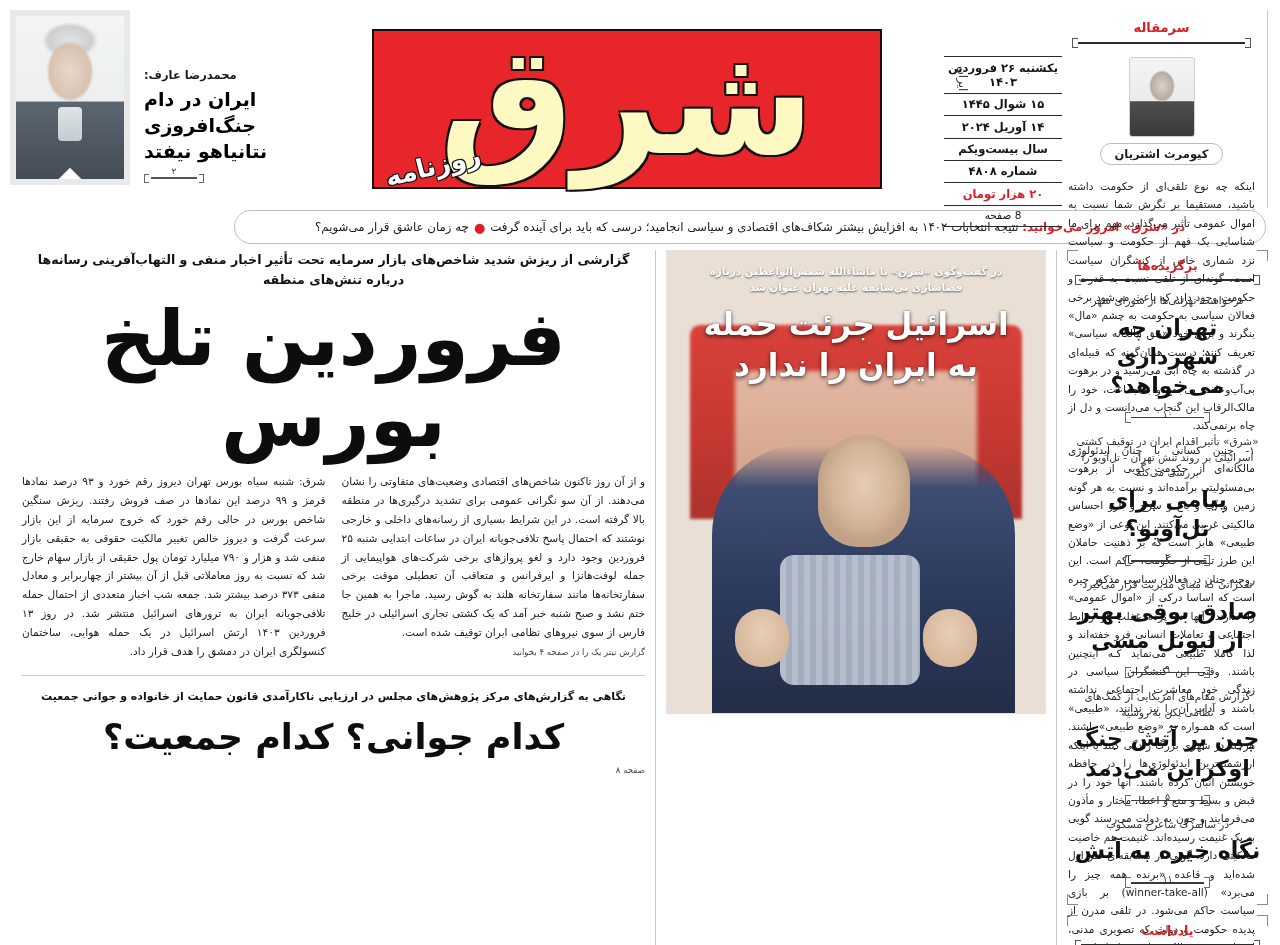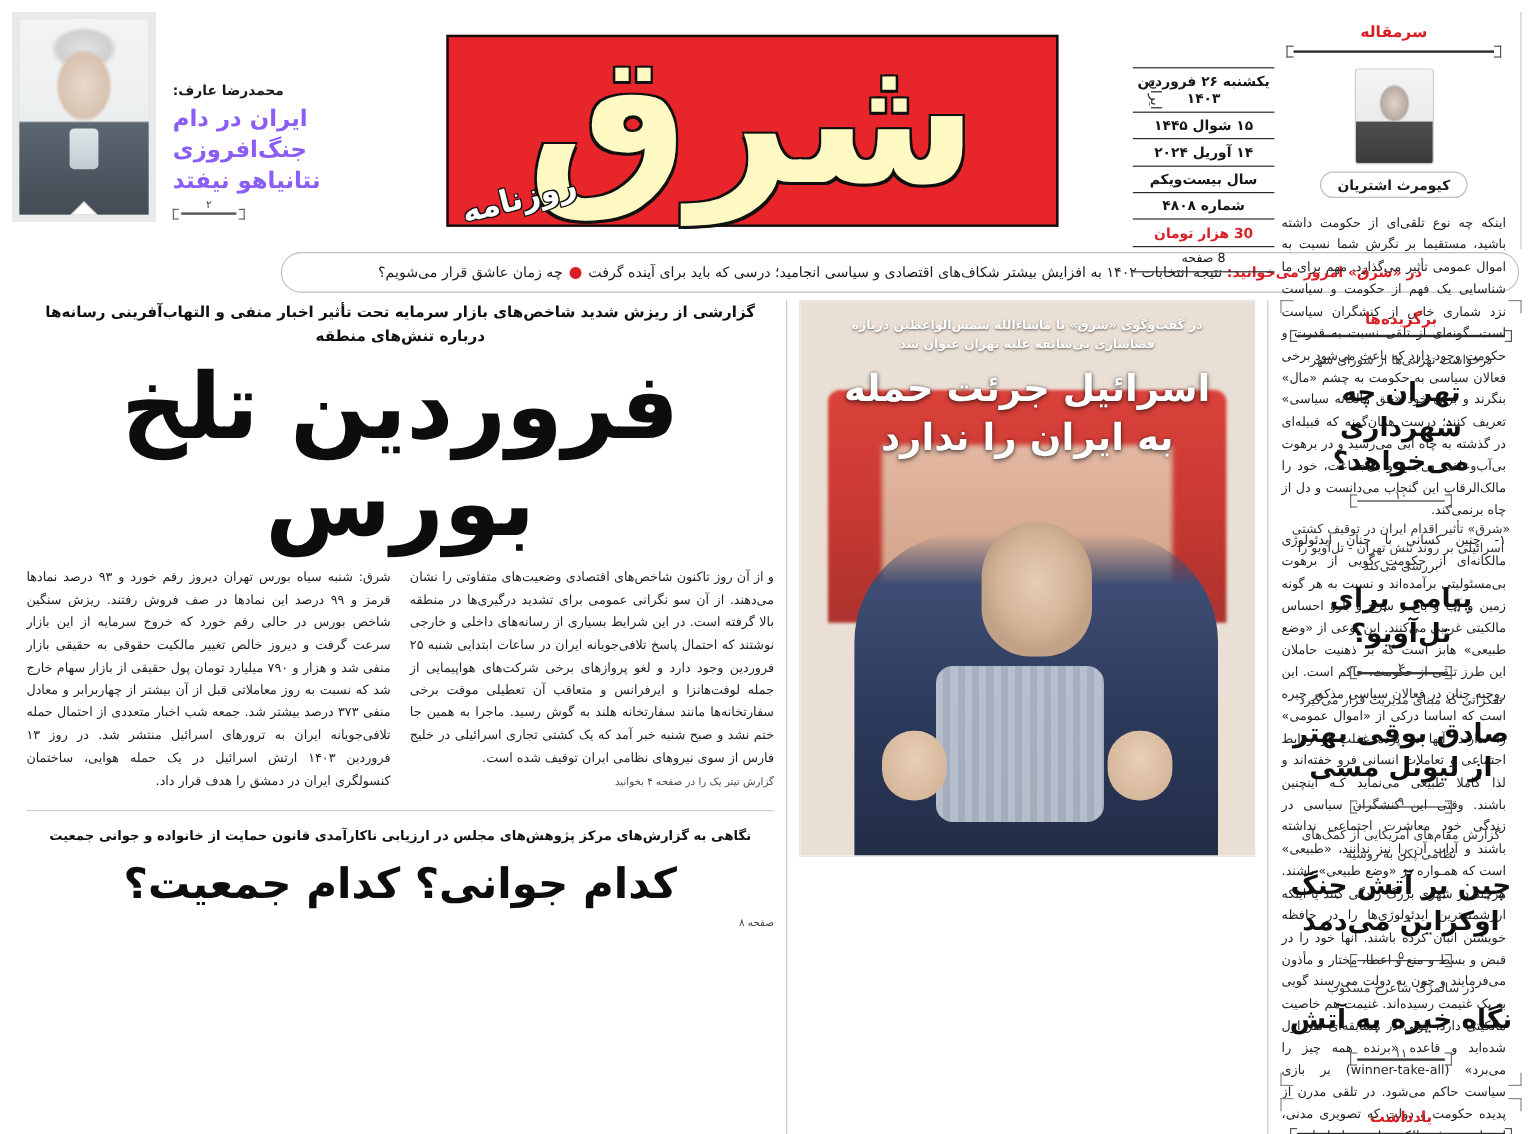--- a/index.html
+++ b/index.html
@@ -57,21 +57,21 @@
   .portrait::after {
     content: ""; position: absolute; left: 50%; top: 56%; transform: translateX(-50%);
     width: 24px; height: 34px; border-radius: 4px;
     background: linear-gradient(180deg,#dfe5e8,#c3ccd2);
   }
   .mh-quote {
     flex: 1; text-align: left; padding-top: 58px; padding-left: 4px;
     direction: rtl;
   }
   .mh-quote .src { font-size: 11.5px; font-weight: bold; color: #1c1c1c; margin-bottom: 4px; letter-spacing: -0.2px;}
-  .mh-quote .txt { font-size: 19px; font-weight: bold; line-height: 1.38; color: #8b5cf6; }
+  .mh-quote .txt { font-size: 19px; font-weight: bold; line-height: 1.38; color: #000000; }
   .pagemark {
     margin-top: 9px; display: inline-flex; align-items: center; gap: 2px;
     direction: ltr;
   }
   .pagemark .bar { width: 46px; height: 2px; background: #555; position: relative; }
   .pagemark .num { font-size: 9px; color: #444; position: absolute; top: -11px; left: 50%; transform: translateX(-50%); }
   .pagemark .cap { width: 5px; height: 9px; border: 1.5px solid #666; border-right: none; }
   .pagemark .cap.r { border: 1.5px solid #666; border-left: none; }
 
   .mh-logo {
@@ -277,21 +277,21 @@
       </div>
       <div class="logo-side">ایران</div>
     </div>
 
     <div class="mh-meta">
       <div class="row">یکشنبه ۲۶ فروردین ۱۴۰۳</div>
       <div class="row">۱۵ شوال ۱۴۴۵</div>
       <div class="row">۱۴ آوریل ۲۰۲۴</div>
       <div class="row">سال بیست‌ویکم</div>
       <div class="row">شماره ۴۸۰۸</div>
-      <div class="row red">30 هزار تومان</div>
+      <div class="row red">۲۰ هزار تومان</div>
       <div class="row last">8 صفحه</div>
     </div>
 
     <div class="mh-editorial">
       <div class="ed-kicker">سرمقاله</div>
       <div class="rule-caps">
         <span class="lc"></span>
         <span class="ln"></span>
         <span class="rc"></span>
       </div>

